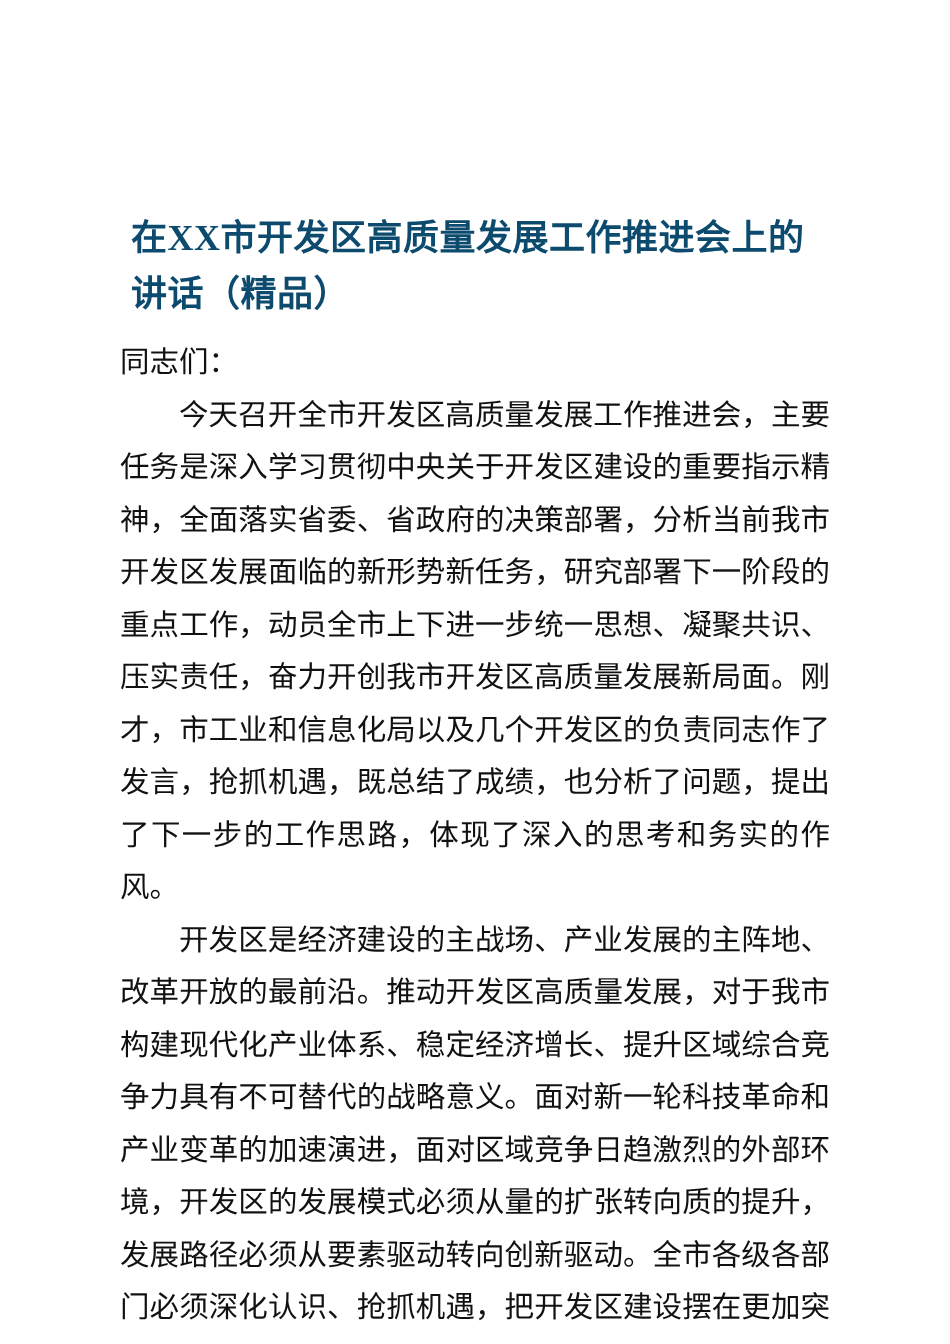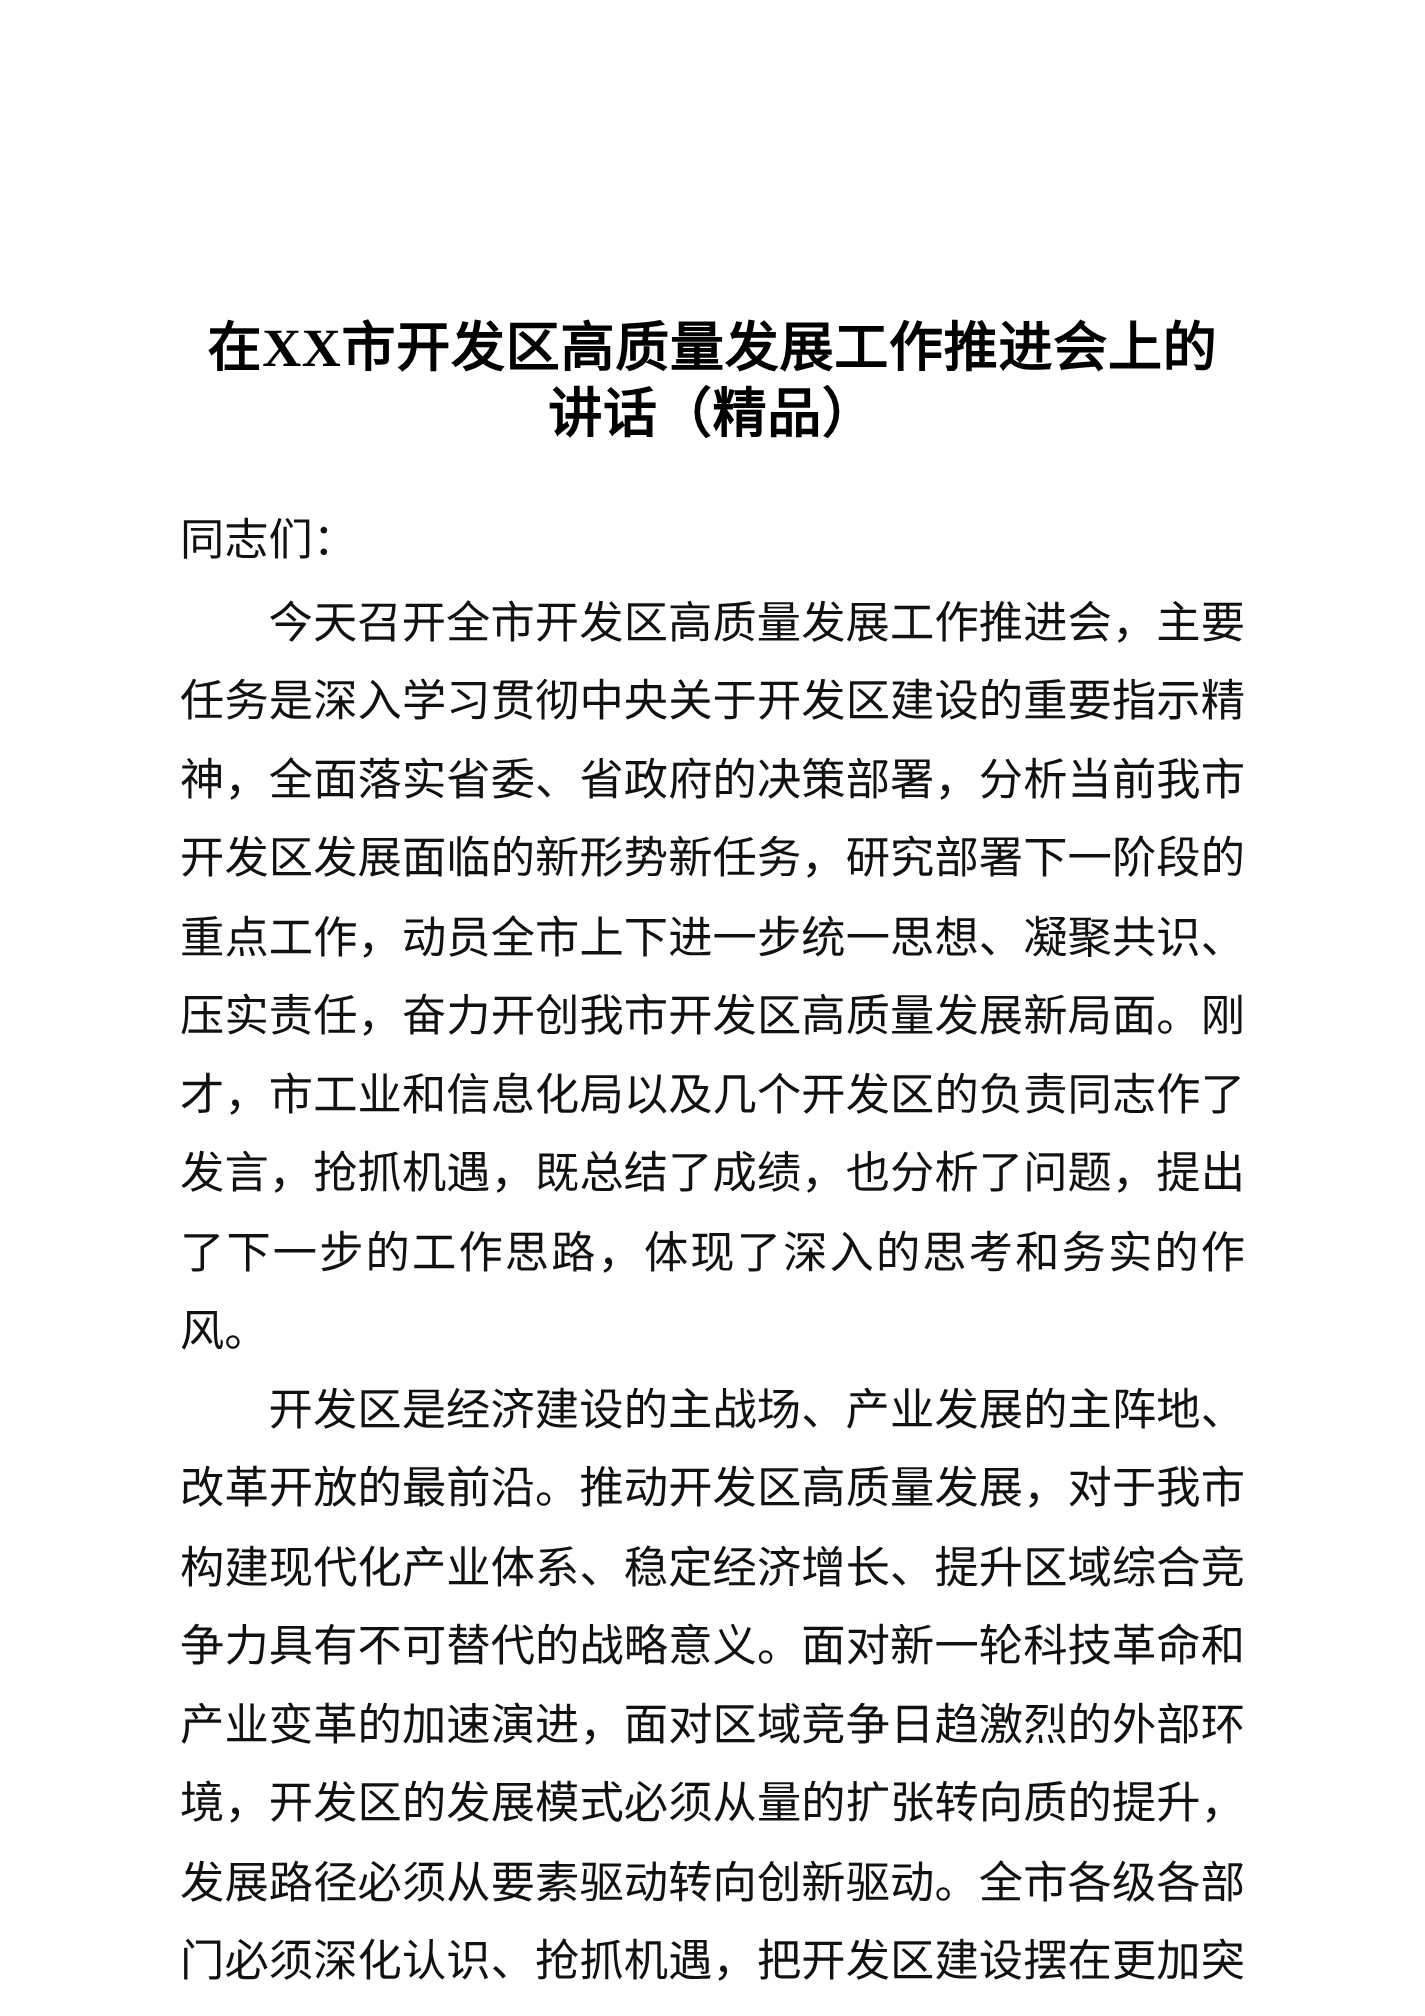--- a/index.html
+++ b/index.html
@@ -18,26 +18,26 @@
     overflow: hidden;
     box-sizing: border-box;
   }
 
   
   .doc-title {
     position: absolute;
     left: 131px;
     top: 186px;
     width: 688px;
-    text-align: center;
+    text-align: left;
     font-family: "Liberation Serif", "DejaVu Serif", serif;
     font-weight: bold;
     font-size: 36px;
-    line-height: 44px;
-    color: #000000;
+    line-height: 56px;
+    color: #0c4a6e;
     letter-spacing: 0.5px;
     word-break: break-all;
   }
 
   
   .doc-body {
     position: absolute;
     left: 120px;
     top: 336px;
     width: 710px;
@@ -54,21 +54,20 @@
   .doc-body .para {
     margin: 0;
     text-align: justify;
     text-justify: inter-character;
     word-break: break-all;
   }
 
   
   .doc-body .para.salutation {
     text-indent: 0;
-    font-family: Liberation Mono, monospace;
   }
 
   
   .doc-body .para.indent {
     text-indent: 2em;
   }
 
   
   .doc-body .para.clipped {
     text-align: justify;

